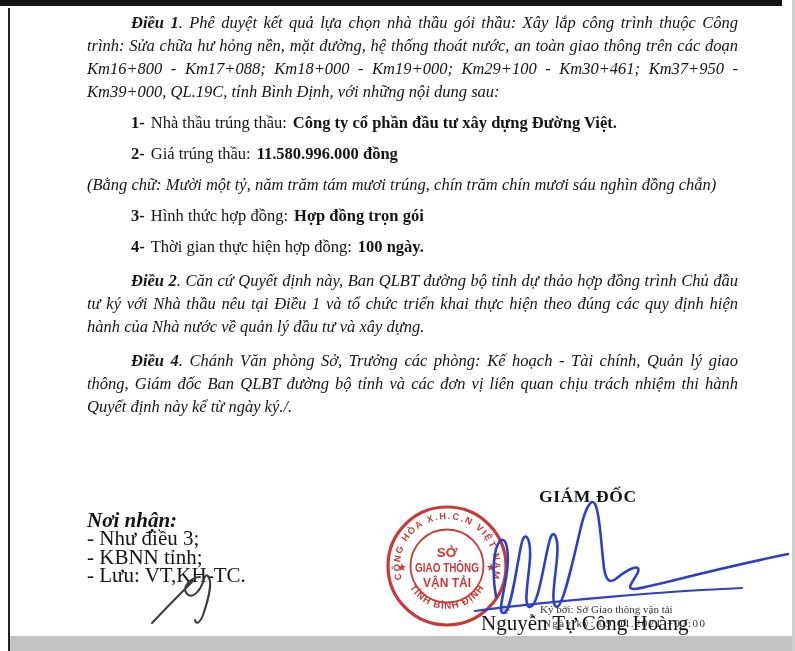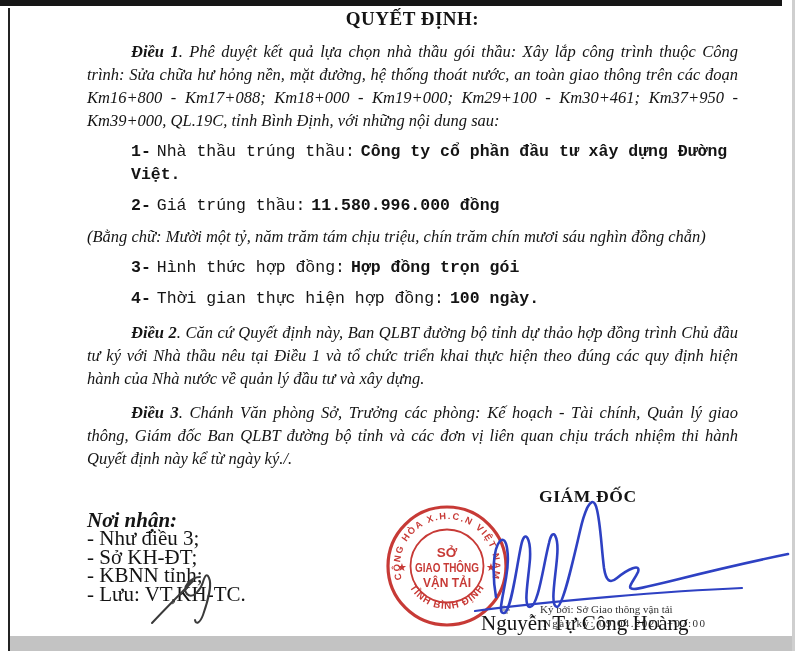--- a/index.html
+++ b/index.html
@@ -10,21 +10,21 @@
   
   .edge-top{position:absolute;left:0;top:0;width:782px;height:6px;background:#161616;}
   .edge-left{position:absolute;left:8px;top:8px;width:2px;height:643px;background:#232323;}
   .edge-bottom{position:absolute;left:10px;top:636px;width:785px;height:15px;background:#c3c3c3;}
   .edge-right{position:absolute;left:792px;top:0;width:3px;height:651px;background:#cfcfcf;}
 
   .doc{position:absolute;left:87px;top:0;width:651px;font-size:16.5px;line-height:23px;text-align:justify;}
   .title{font-weight:bold;font-size:19px;text-align:center;margin:9px 0 0 0;letter-spacing:.5px;line-height:20px;}
   .para{margin:11px 0 0 0;text-indent:44px;font-style:italic;}
   .para b{font-weight:bold;}
-  .item{margin:8px 0 0 44px;text-align:left;font-family:Liberation Mono, monospace;}
+  .item{margin:8px 0 0 44px;text-align:left;}
   .item .n{font-weight:bold;margin-right:6px;}
   .item .lbl{margin-right:6px;}
   .item .val{font-weight:bold;}
   .inwords{margin:8px 0 0 0;font-style:italic;text-align:justify;}
 
   .recipients{position:absolute;left:87px;top:511px;font-size:21px;line-height:18.4px;}
   .recipients .head{font-weight:bold;font-style:italic;}
 
   .role{position:absolute;left:539px;top:486px;font-weight:bold;font-size:17.5px;letter-spacing:.6px;z-index:4;}
   .signer{position:absolute;left:481px;top:611px;font-weight:normal;font-size:21px;white-space:nowrap;z-index:7;}
@@ -40,43 +40,41 @@
 </style>
 </head>
 <body>
 
 <div class="edge-top"></div>
 <div class="edge-left"></div>
 <div class="edge-bottom"></div>
 <div class="edge-right"></div>
 
 <div class="doc">
-  <div class="title">QUYẾT ĐỊNH:</div>
 
   <p class="para"><b>Điều 1</b><span>. Phê duyệt kết quả lựa chọn nhà thầu gói thầu: Xây lắp công trình thuộc Công trình: Sửa chữa hư hỏng nền, mặt đường, hệ thống thoát nước, an toàn giao thông trên các đoạn Km16+800 - Km17+088; Km18+000 - Km19+000; Km29+100 - Km30+461; Km37+950 - Km39+000, QL.19C, tỉnh Bình Định, với những nội dung sau:</span></p>
 
   <div class="item"><span class="n">1-</span><span class="lbl">Nhà thầu trúng thầu:</span><span class="val">Công ty cổ phần đầu tư xây dựng Đường Việt.</span></div>
 
   <div class="item"><span class="n">2-</span><span class="lbl">Giá trúng thầu:</span><span class="val">11.580.996.000 đồng</span></div>
 
-  <div class="inwords">(Bằng chữ: Mười một tỷ, năm trăm tám chịu triệu, chín trăm chín mươi sáu nghìn đồng chẵn)</div>
+  <div class="inwords">(Bằng chữ: Mười một tỷ, năm trăm tám mươi trúng, chín trăm chín mươi sáu nghìn đồng chẵn)</div>
 
   <div class="item"><span class="n">3-</span><span class="lbl">Hình thức hợp đồng:</span><span class="val">Hợp đồng trọn gói</span></div>
 
   <div class="item"><span class="n">4-</span><span class="lbl">Thời gian thực hiện hợp đồng:</span><span class="val">100 ngày.</span></div>
 
   <p class="para"><b>Điều 2</b><span>. Căn cứ Quyết định này, Ban QLBT đường bộ tỉnh dự thảo hợp đồng trình Chủ đầu tư ký với Nhà thầu nêu tại Điều 1 và tổ chức triển khai thực hiện theo đúng các quy định hiện hành của Nhà nước về quản lý đầu tư và xây dựng.</span></p>
 
-  <p class="para"><b>Điều 3</b><span>. Chánh Văn phòng Sở, Trưởng các phòng: Kế hoạch - Tài chính, Quản lý giao thông, Giám đốc Ban QLBT đường bộ tỉnh và các đơn vị liên quan chịu trách nhiệm thi hành Quyết định này kể từ ngày ký./.</span></p>
+  <p class="para"><b>Điều 4</b><span>. Chánh Văn phòng Sở, Trưởng các phòng: Kế hoạch - Tài chính, Quản lý giao thông, Giám đốc Ban QLBT đường bộ tỉnh và các đơn vị liên quan chịu trách nhiệm thi hành Quyết định này kể từ ngày ký./.</span></p>
 </div>
 
 <div class="recipients">
   <div class="head">Nơi nhận:</div>
   <div>- Như điều 3;</div>
-  <div>- Sở KH-ĐT;</div>
   <div>- KBNN tỉnh;</div>
   <div>- Lưu: VT,KH-TC.</div>
 </div>
 
 <div class="role">GIÁM ĐỐC</div>
 
 <svg class="digital-icon" width="11" height="11" viewBox="0 0 11 11">
   <path d="M1,3 q2,-2 4,0 q2,2 4,0 M1,6 h8 M1,9 h6" fill="none" stroke="#555" stroke-width="0.9"></path>
 </svg>
 <div class="digital1">Ký bởi: Sở Giao thông vận tải</div>

